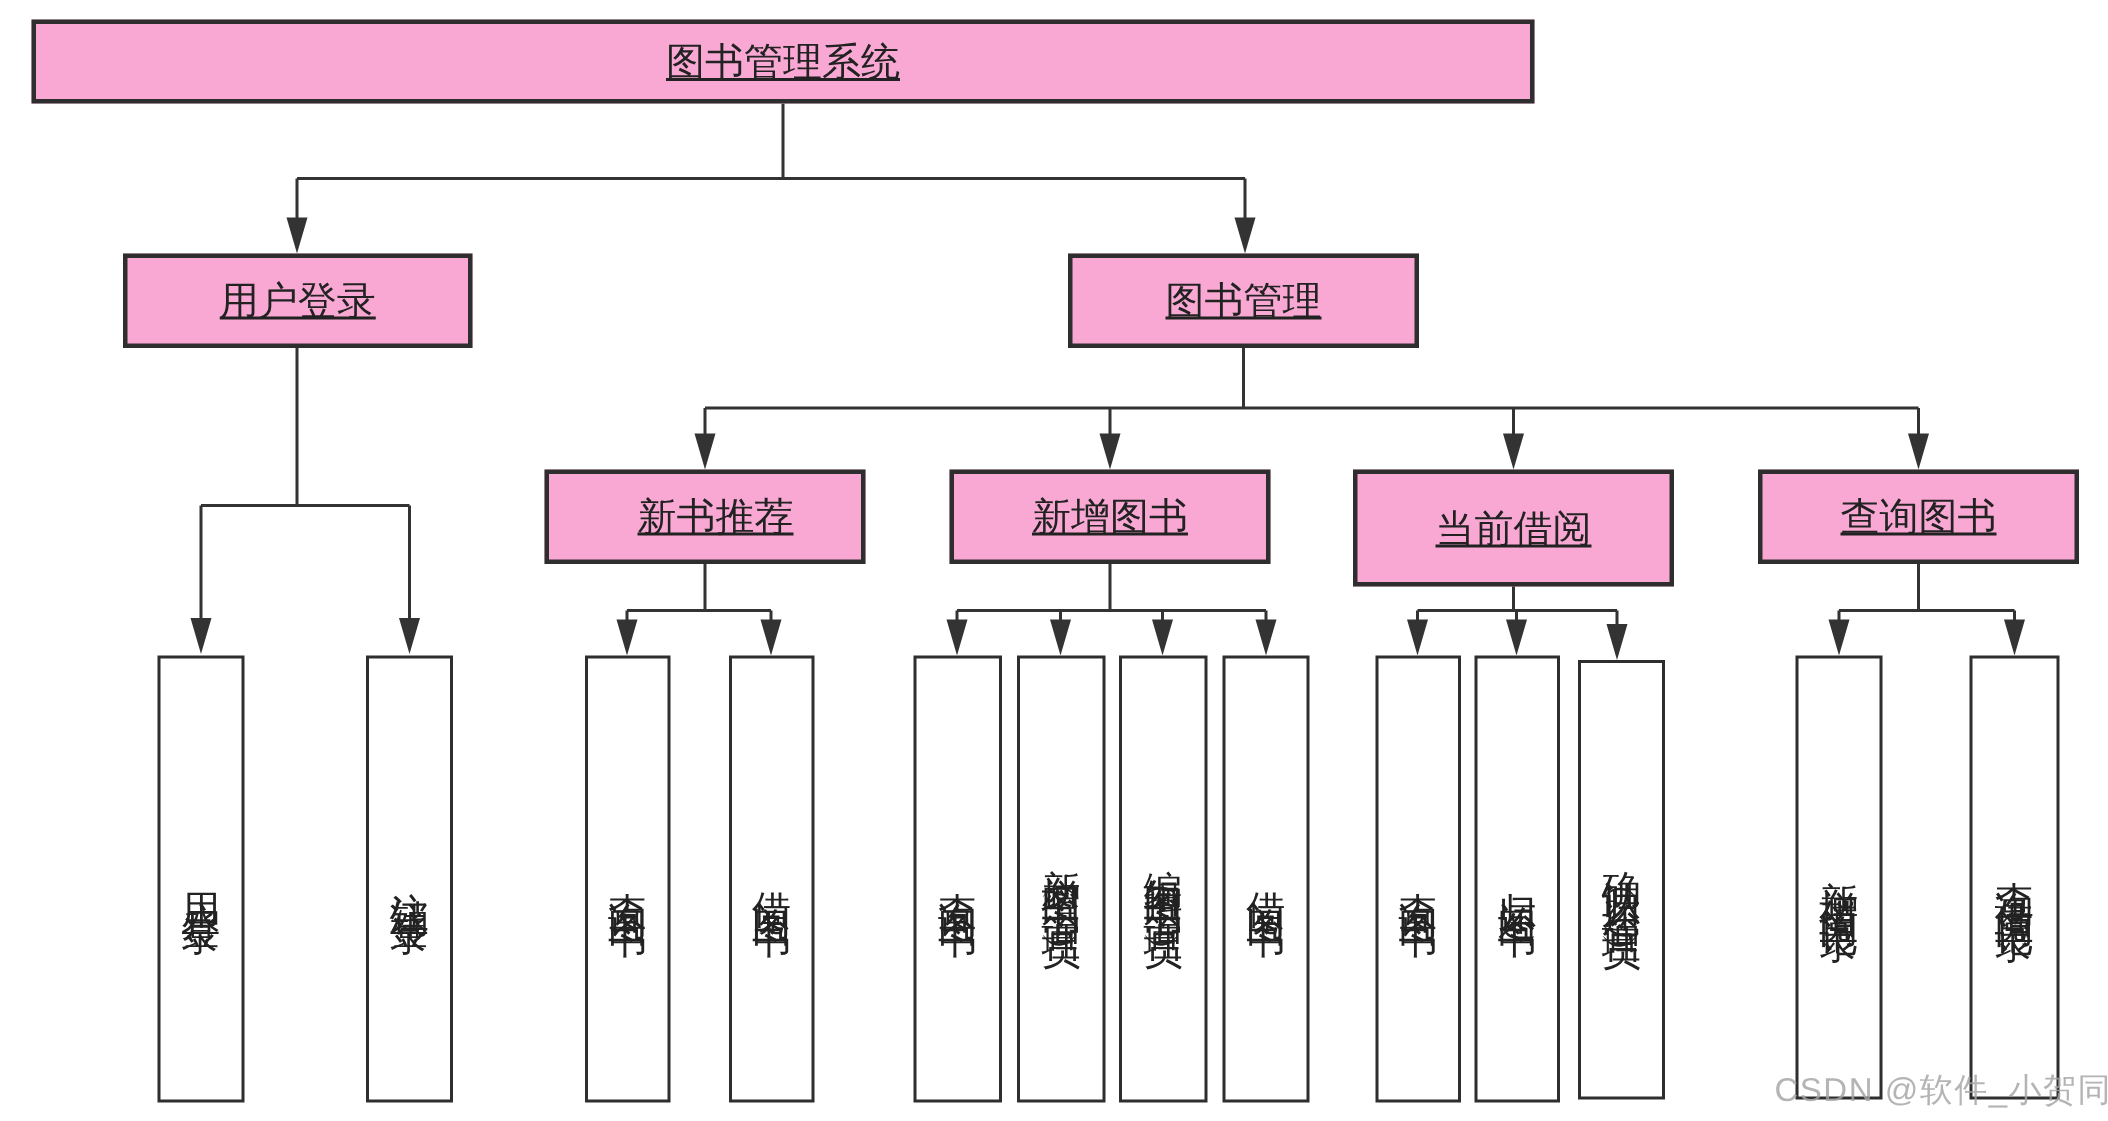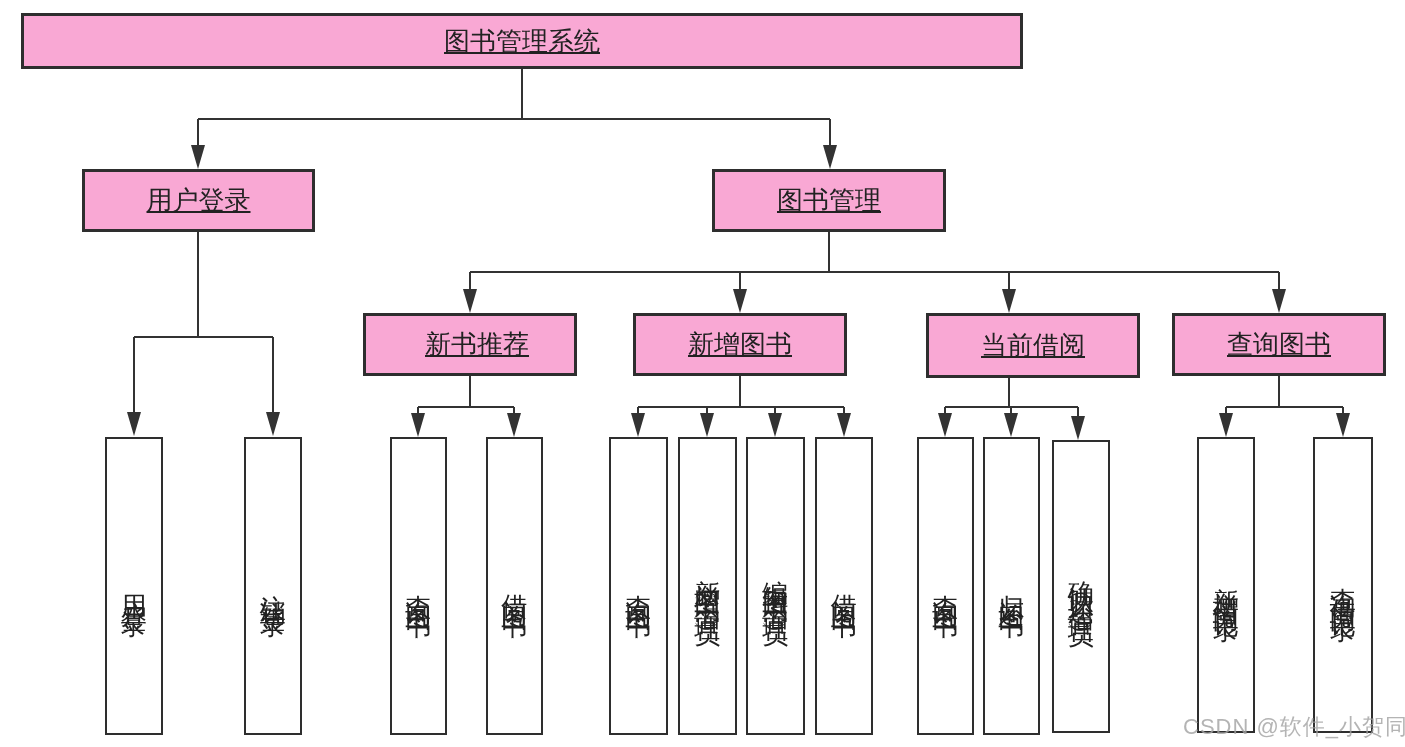--- a/index.html
+++ b/index.html
@@ -114,21 +114,21 @@
   <div class="hbox" style="left:712px; top:169px; width:234px; height:63px;">
     <span>图书管理</span>
   </div>
 
   <div class="hbox" style="left:363px; top:313px; width:214px; height:63px;padding-left:14px;">
     <span>新书推荐</span>
   </div>
   <div class="hbox" style="left:633px; top:313px; width:214px; height:63px;">
     <span>新增图书</span>
   </div>
-  <div class="hbox" style="left:902px; top:313px; width:214px; height:65px;margin-left:24px;">
+  <div class="hbox" style="left:902px; top:313px; width:214px; height:78px;">
     <span>当前借阅</span>
   </div>
   <div class="hbox" style="left:1172px; top:313px; width:214px; height:63px;">
     <span>查询图书</span>
   </div>
 
   <div class="vbox" style="left:105px; top:437px; width:58px; height:298px;">
     <span class="vtext">用户登录</span>
   </div>
   <div class="vbox" style="left:244px; top:437px; width:58px; height:298px;">

